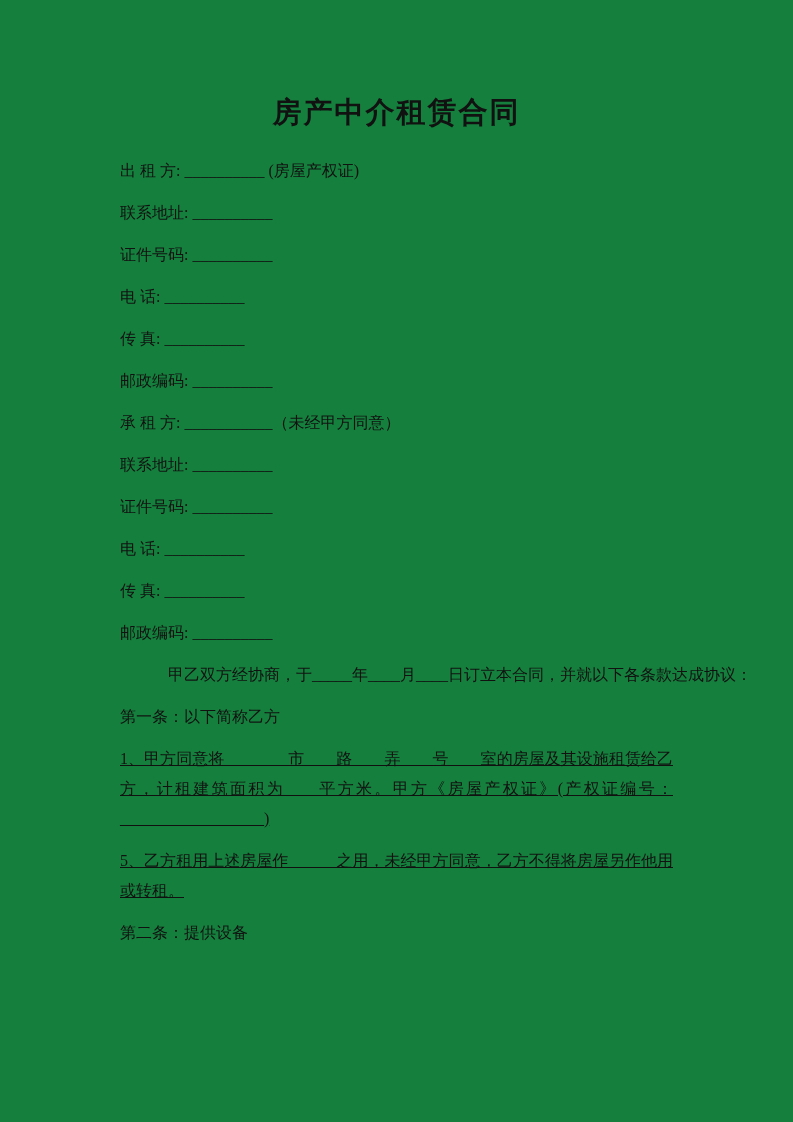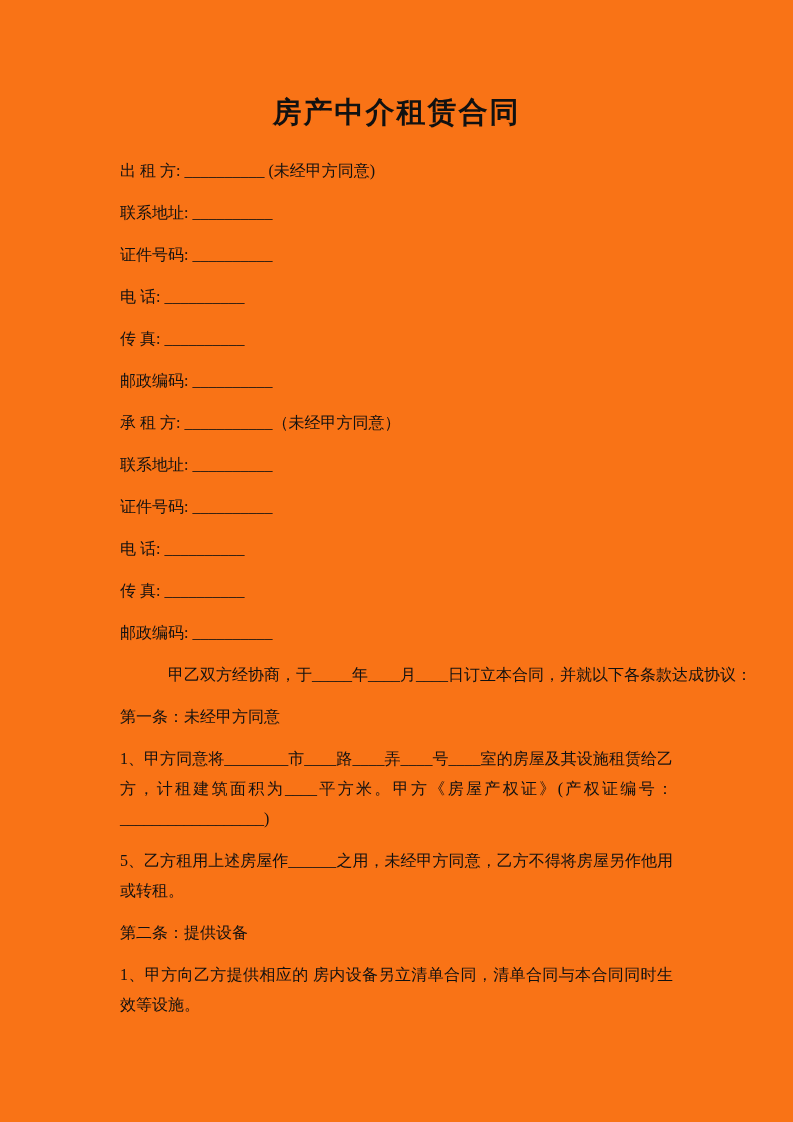--- a/index.html
+++ b/index.html
@@ -6,21 +6,21 @@
     margin: 0;
     padding: 0;
     background: #ffffff;
   }
   .page {
     position: relative;
     box-sizing: border-box;
     width: 793px;
     height: 1122px;
     margin: 0 auto;
-    background: #f97316;
+    background: #15803d;
     color: #111111;
     font-family: "Liberation Serif", "DejaVu Serif", serif;
     font-size: 16px;
     padding: 88px 120px 40px 120px;
     overflow: hidden;
   }
   .doc-title {
     margin: 0 0 20px 0;
     text-align: center;
     font-size: 29px;
@@ -33,38 +33,39 @@
     margin: 0 0 12px 0;
     line-height: 30px;
     white-space: nowrap;
   }
   .para {
     margin: 0 0 12px 0;
     line-height: 30px;
   }
   .para.justified {
     text-align: justify;
+    text-decoration: underline;
   }
   .para.oneline {
     white-space: nowrap;
     margin-left: 48px;
   }
   .blank, .field-blank {
     letter-spacing: 0;
     text-align: right;
   }
 </style>
 </head>
 <body>
 
 <div class="page">
 
   <h1 class="doc-title">房产中介租赁合同</h1>
 
-  <p class="field-line"><span>出 租 方</span><span>: </span><span class="field-blank">__________</span><span> (未经甲方同意)</span></p>
+  <p class="field-line"><span>出 租 方</span><span>: </span><span class="field-blank">__________</span><span> (房屋产权证)</span></p>
 
   <p class="field-line"><span>联系地址</span><span>: </span><span class="field-blank">__________</span></p>
 
   <p class="field-line"><span>证件号码</span><span>: </span><span class="field-blank">__________</span></p>
 
   <p class="field-line"><span>电 话</span><span>: </span><span class="field-blank">__________</span></p>
 
   <p class="field-line"><span>传 真</span><span>: </span><span class="field-blank">__________</span></p>
 
   <p class="field-line"><span>邮政编码</span><span>: </span><span class="field-blank">__________</span></p>
@@ -76,23 +77,22 @@
   <p class="field-line"><span>证件号码</span><span>: </span><span class="field-blank">__________</span></p>
 
   <p class="field-line"><span>电 话</span><span>: </span><span class="field-blank">__________</span></p>
 
   <p class="field-line"><span>传 真</span><span>: </span><span class="field-blank">__________</span></p>
 
   <p class="field-line"><span>邮政编码</span><span>: </span><span class="field-blank">__________</span></p>
 
   <p class="para oneline">甲乙双方经协商，于_____年____月____日订立本合同，并就以下各条款达成协议：</p>
 
-  <p class="para">第一条：未经甲方同意</p>
+  <p class="para">第一条：以下简称乙方</p>
 
   <p class="para justified">1、甲方同意将________市____路____弄____号____室的房屋及其设施租赁给乙方，计租建筑面积为____平方米。甲方《房屋产权证》(产权证编号：__________________)</p>
 
   <p class="para justified">5、乙方租用上述房屋作______之用，未经甲方同意，乙方不得将房屋另作他用或转租。</p>
 
   <p class="para">第二条：提供设备</p>
 
-  <p class="para justified">1、甲方向乙方提供相应的 房内设备另立清单合同，清单合同与本合同同时生效等设施。</p>
 
 </div>
 
 </body></html>

